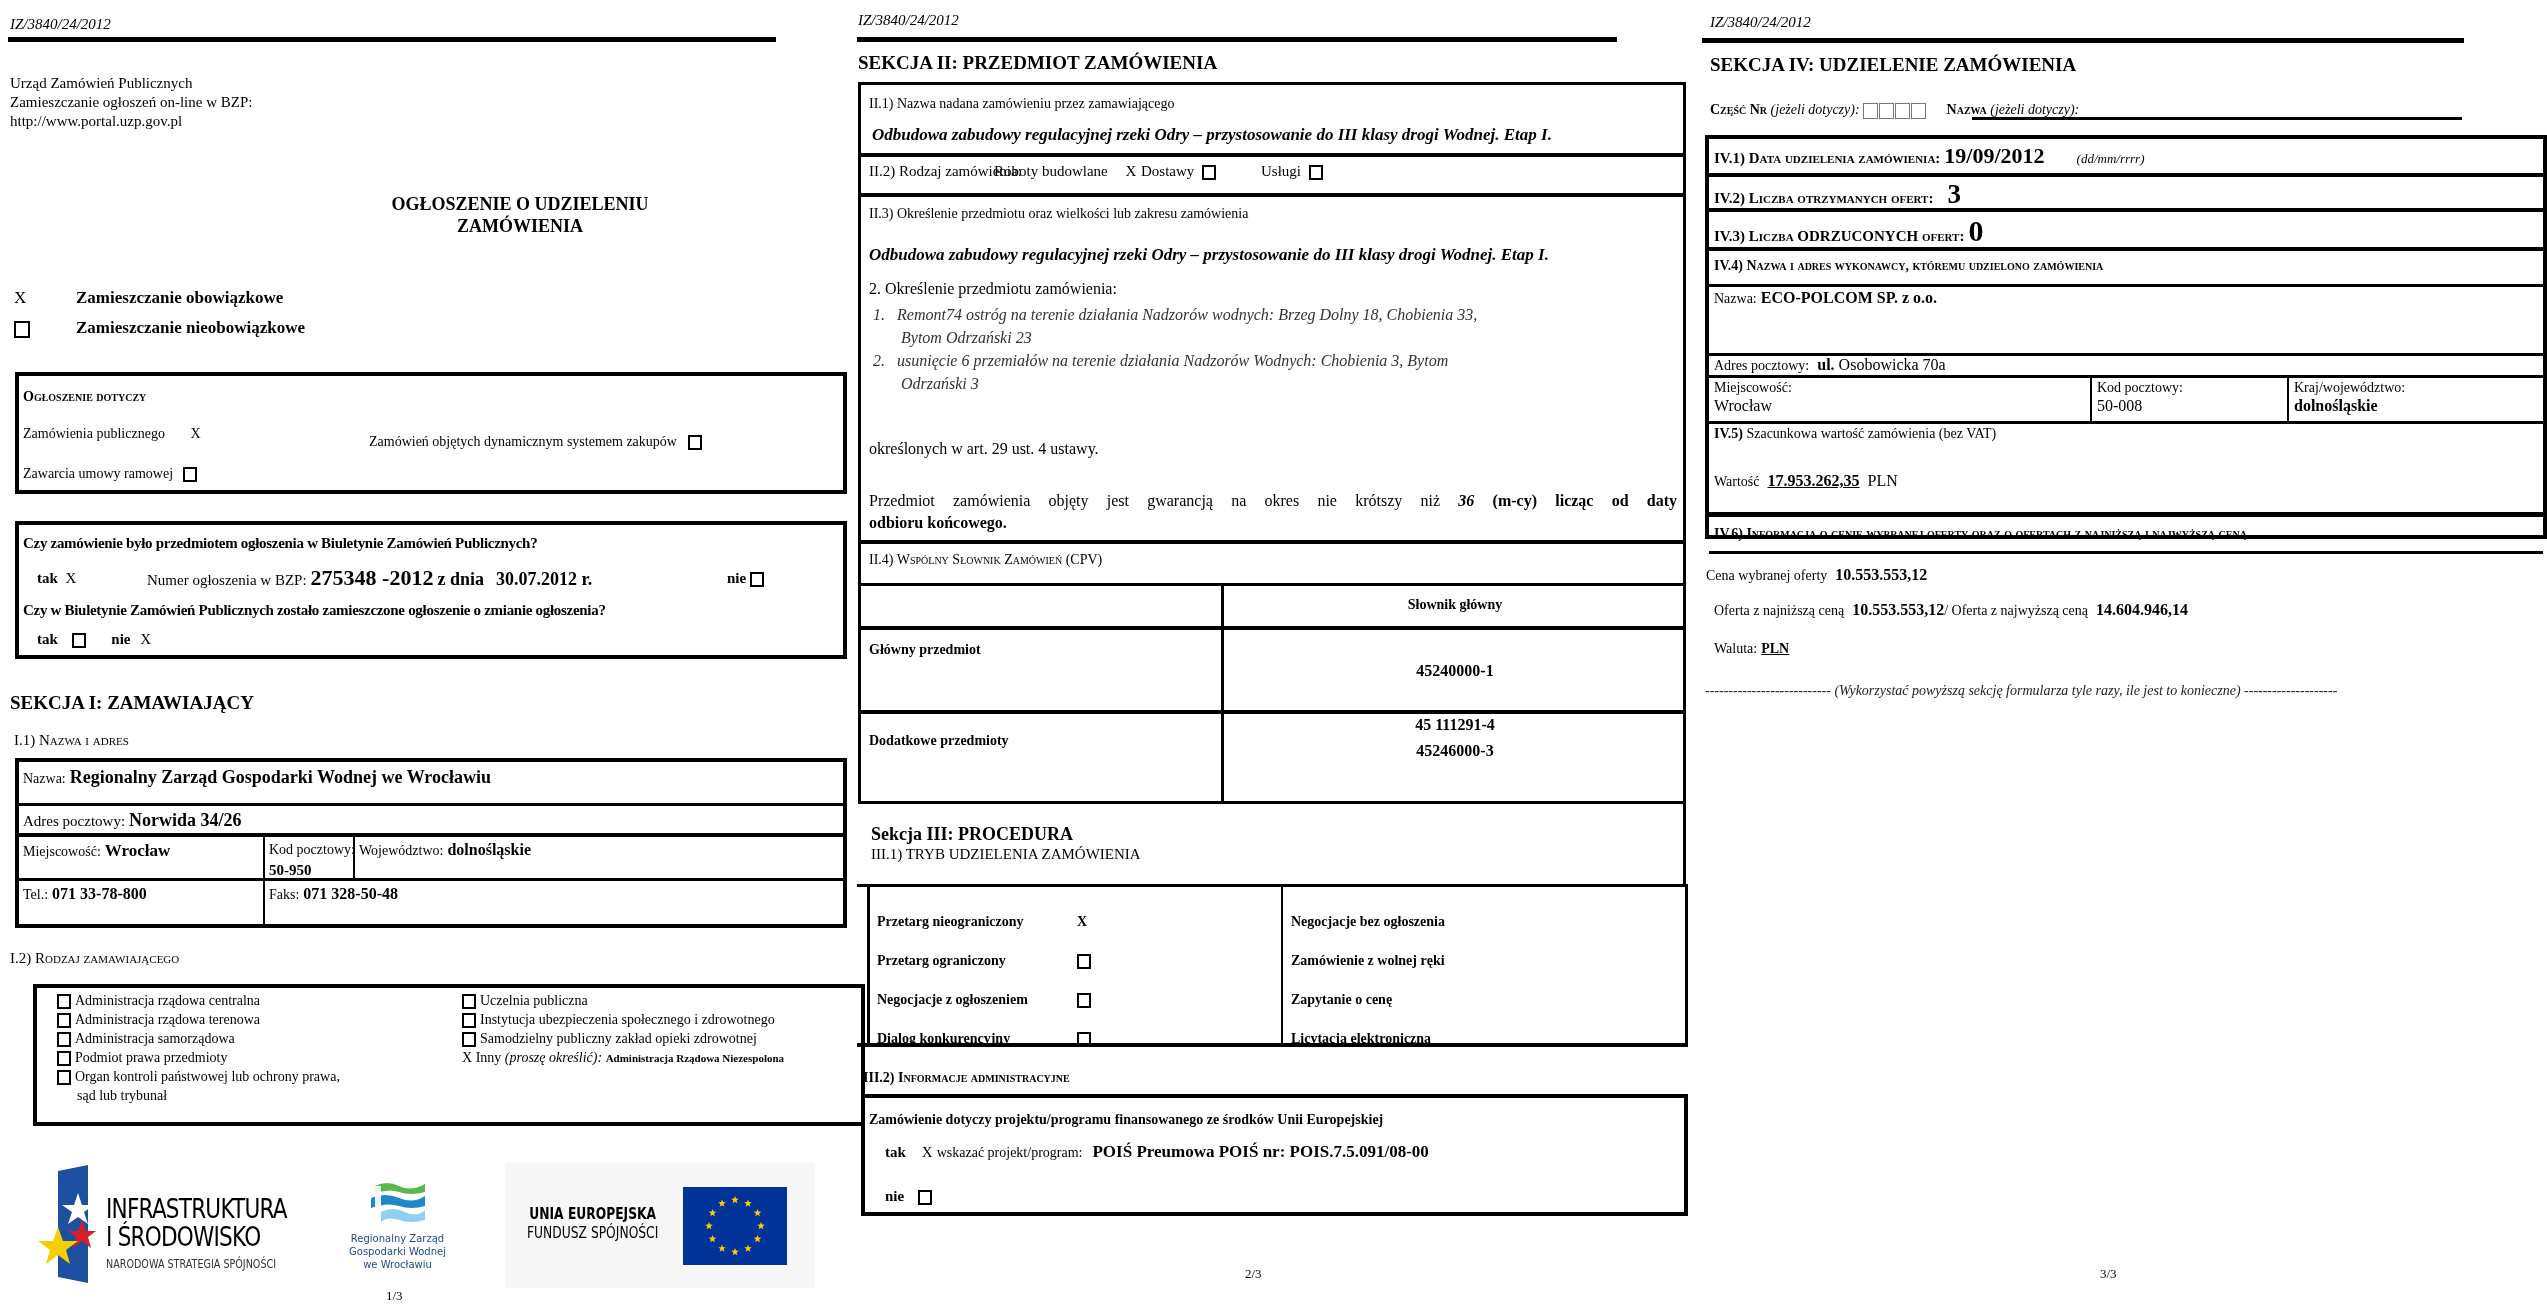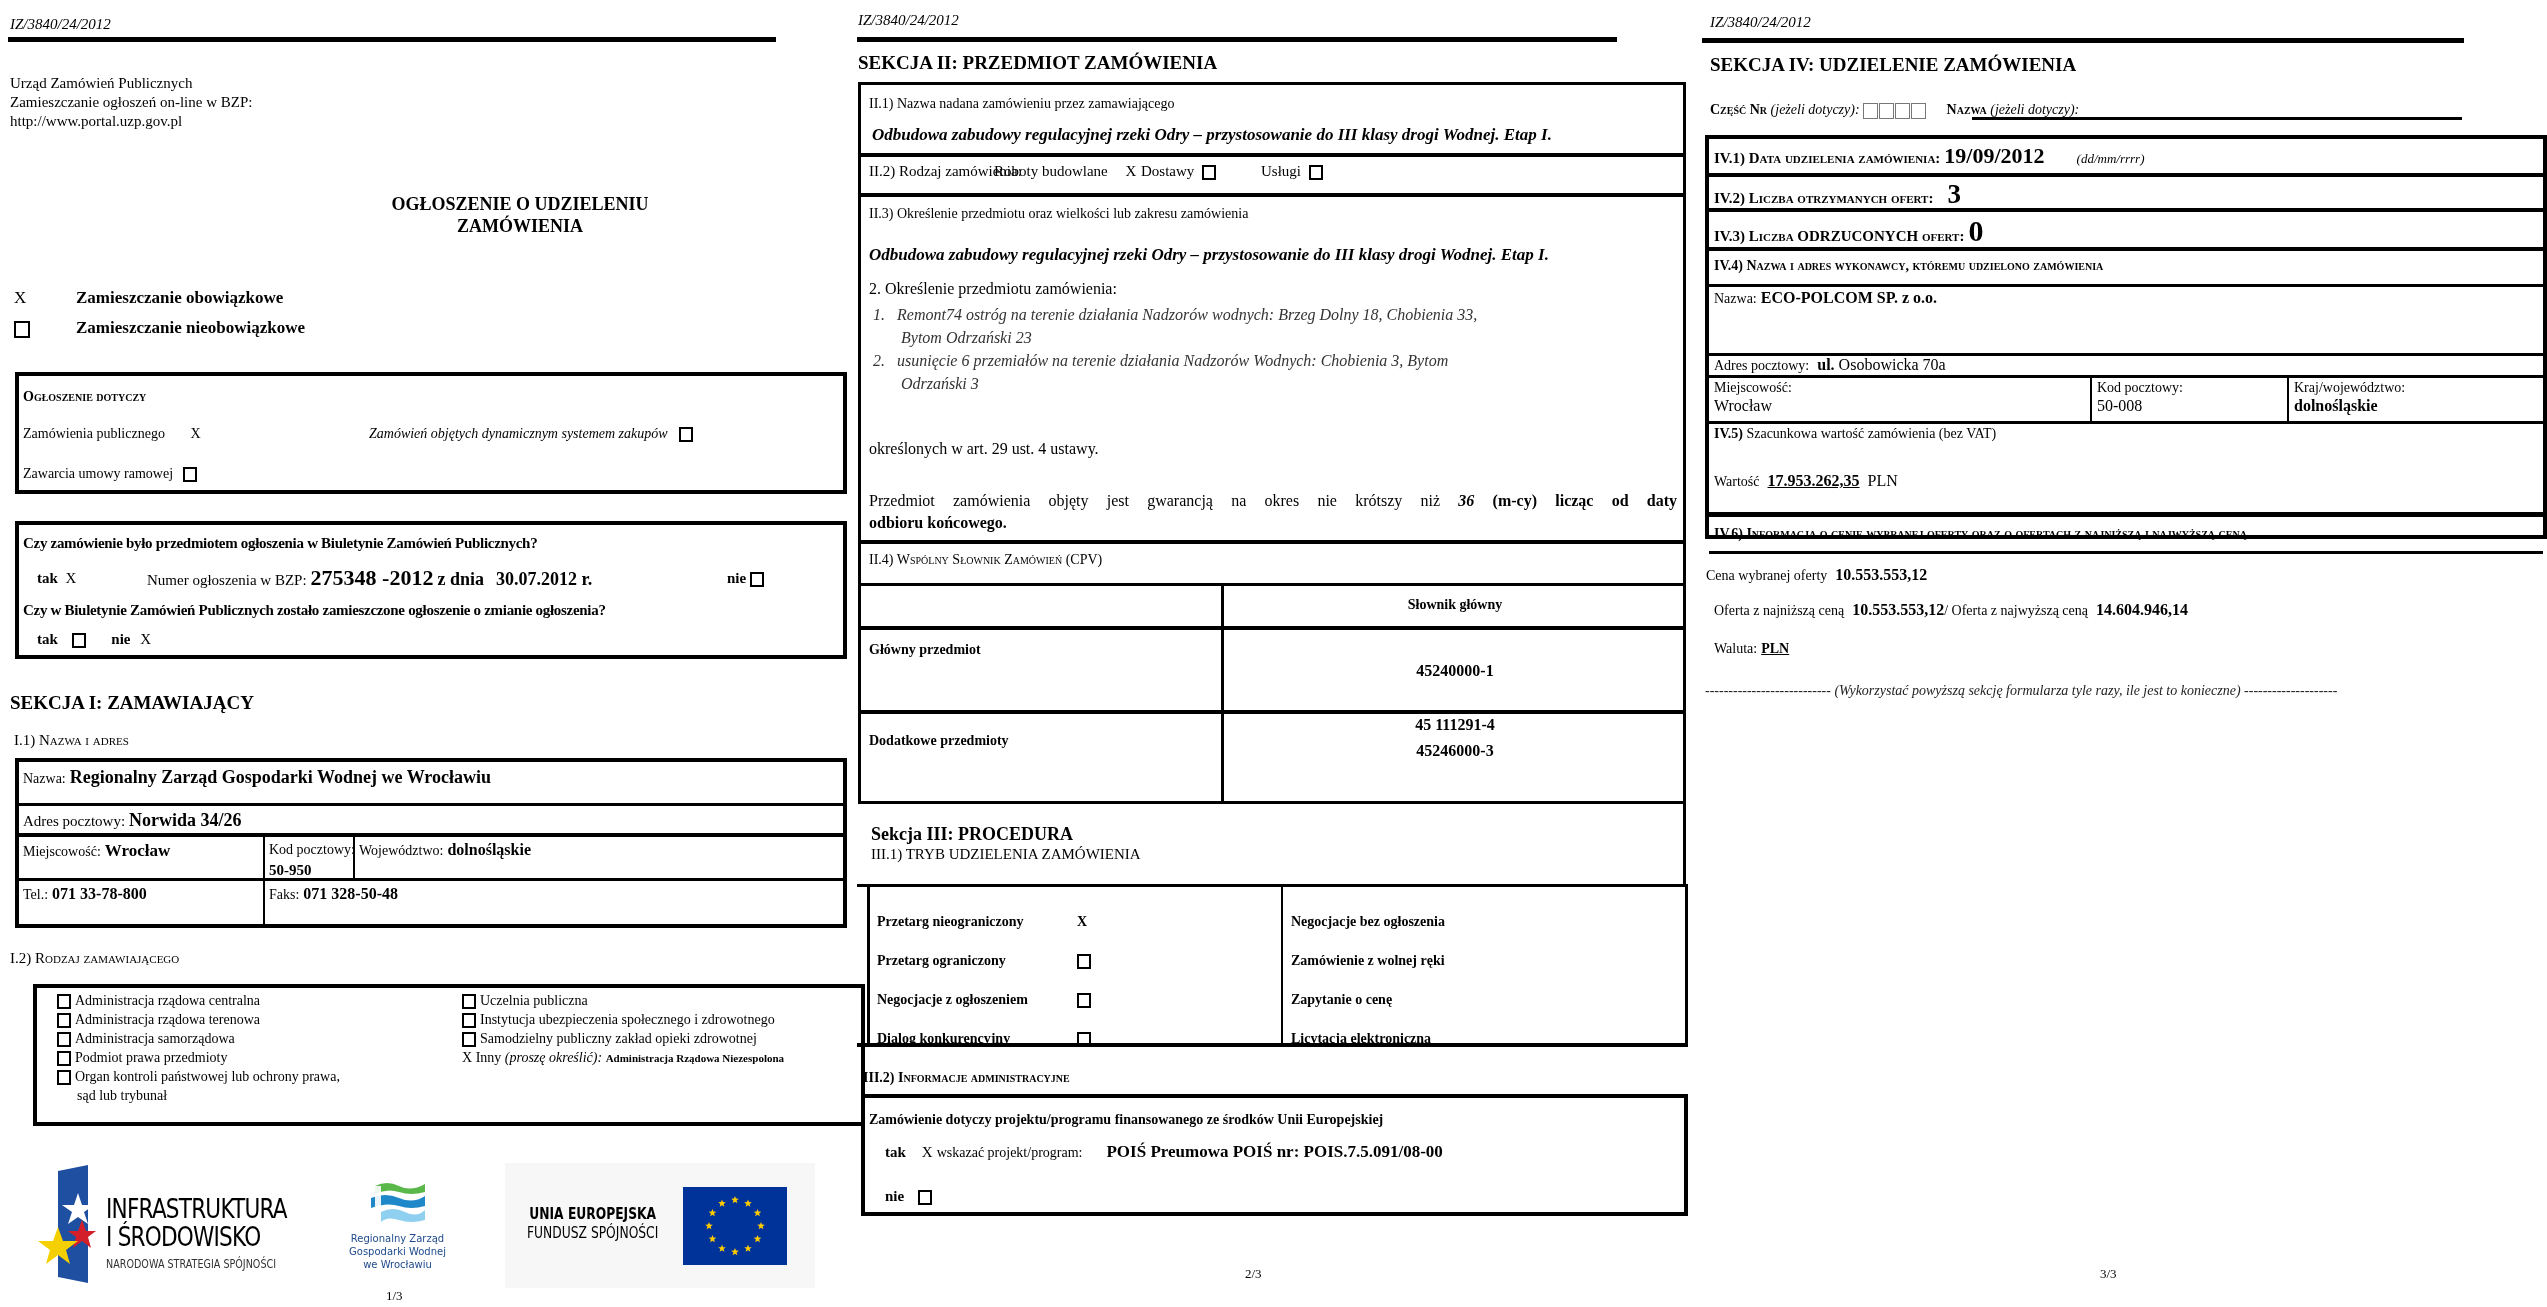--- a/index.html
+++ b/index.html
@@ -53,21 +53,21 @@
     <span class="cb" style="width:16px;height:17px;"></span>
     <span class="b" style="position:absolute;left:62px;white-space:nowrap;">Zamieszczanie nieobowiązkowe</span>
   </div>
 
   <div class="box" style="left:15px;top:372px;width:832px;height:122px;">
     <div class="abs t14 sc b" style="left:4px;top:13px;">Ogłoszenie dotyczy</div>
     <div class="abs t14" style="left:4px;top:50px;">
       <span>Zamówienia publicznego</span>
       <span style="margin-left:22px;">X</span>
     </div>
-    <div class="abs t14" style="left:350px;top:50px;white-space:nowrap;font-style:italic;">
+    <div class="abs t14" style="left:350px;top:58px;white-space:nowrap;">
       <span>Zamówień objętych dynamicznym systemem zakupów</span>
       <span class="cb" style="margin-left:8px;"></span>
     </div>
     <div class="abs t14" style="left:4px;top:90px;">
       <span>Zawarcia umowy ramowej</span>
       <span class="cb" style="margin-left:6px;"></span>
     </div>
   </div>
 
   <div class="box" style="left:15px;top:521px;width:832px;height:138px;">
@@ -307,21 +307,21 @@
     </div>
   </div>
 
   <div class="abs t14 sc b" style="left:8px;top:1070px;">III.2) Informacje administracyjne</div>
   <div class="box" style="left:6px;top:1094px;width:827px;height:122px;">
     <div class="abs t14 b" style="left:4px;top:14px;white-space:nowrap;">Zamówienie dotyczy projektu/programu finansowanego ze środków Unii Europejskiej</div>
     <div class="abs" style="left:20px;top:44px;white-space:nowrap;">
       <span class="t15 b">tak</span>
       <span class="t15" style="margin-left:12px;">X</span>
       <span class="t14">wskazać projekt/program:</span>
-      <span class="t17 b" style="margin-left:20px;">POIŚ Preumowa  POIŚ nr: POIS.7.5.091/08-00</span>
+      <span class="t17 b" style="margin-left:6px;">POIŚ Preumowa  POIŚ nr: POIS.7.5.091/08-00</span>
     </div>
     <div class="abs t15 b" style="left:20px;top:90px;">
       <span>nie</span>
       <span class="cb" style="margin-left:10px;"></span>
     </div>
   </div>
 
   <div class="abs t13" style="left:390px;top:1266px;">2/3</div>
 </div>
 

